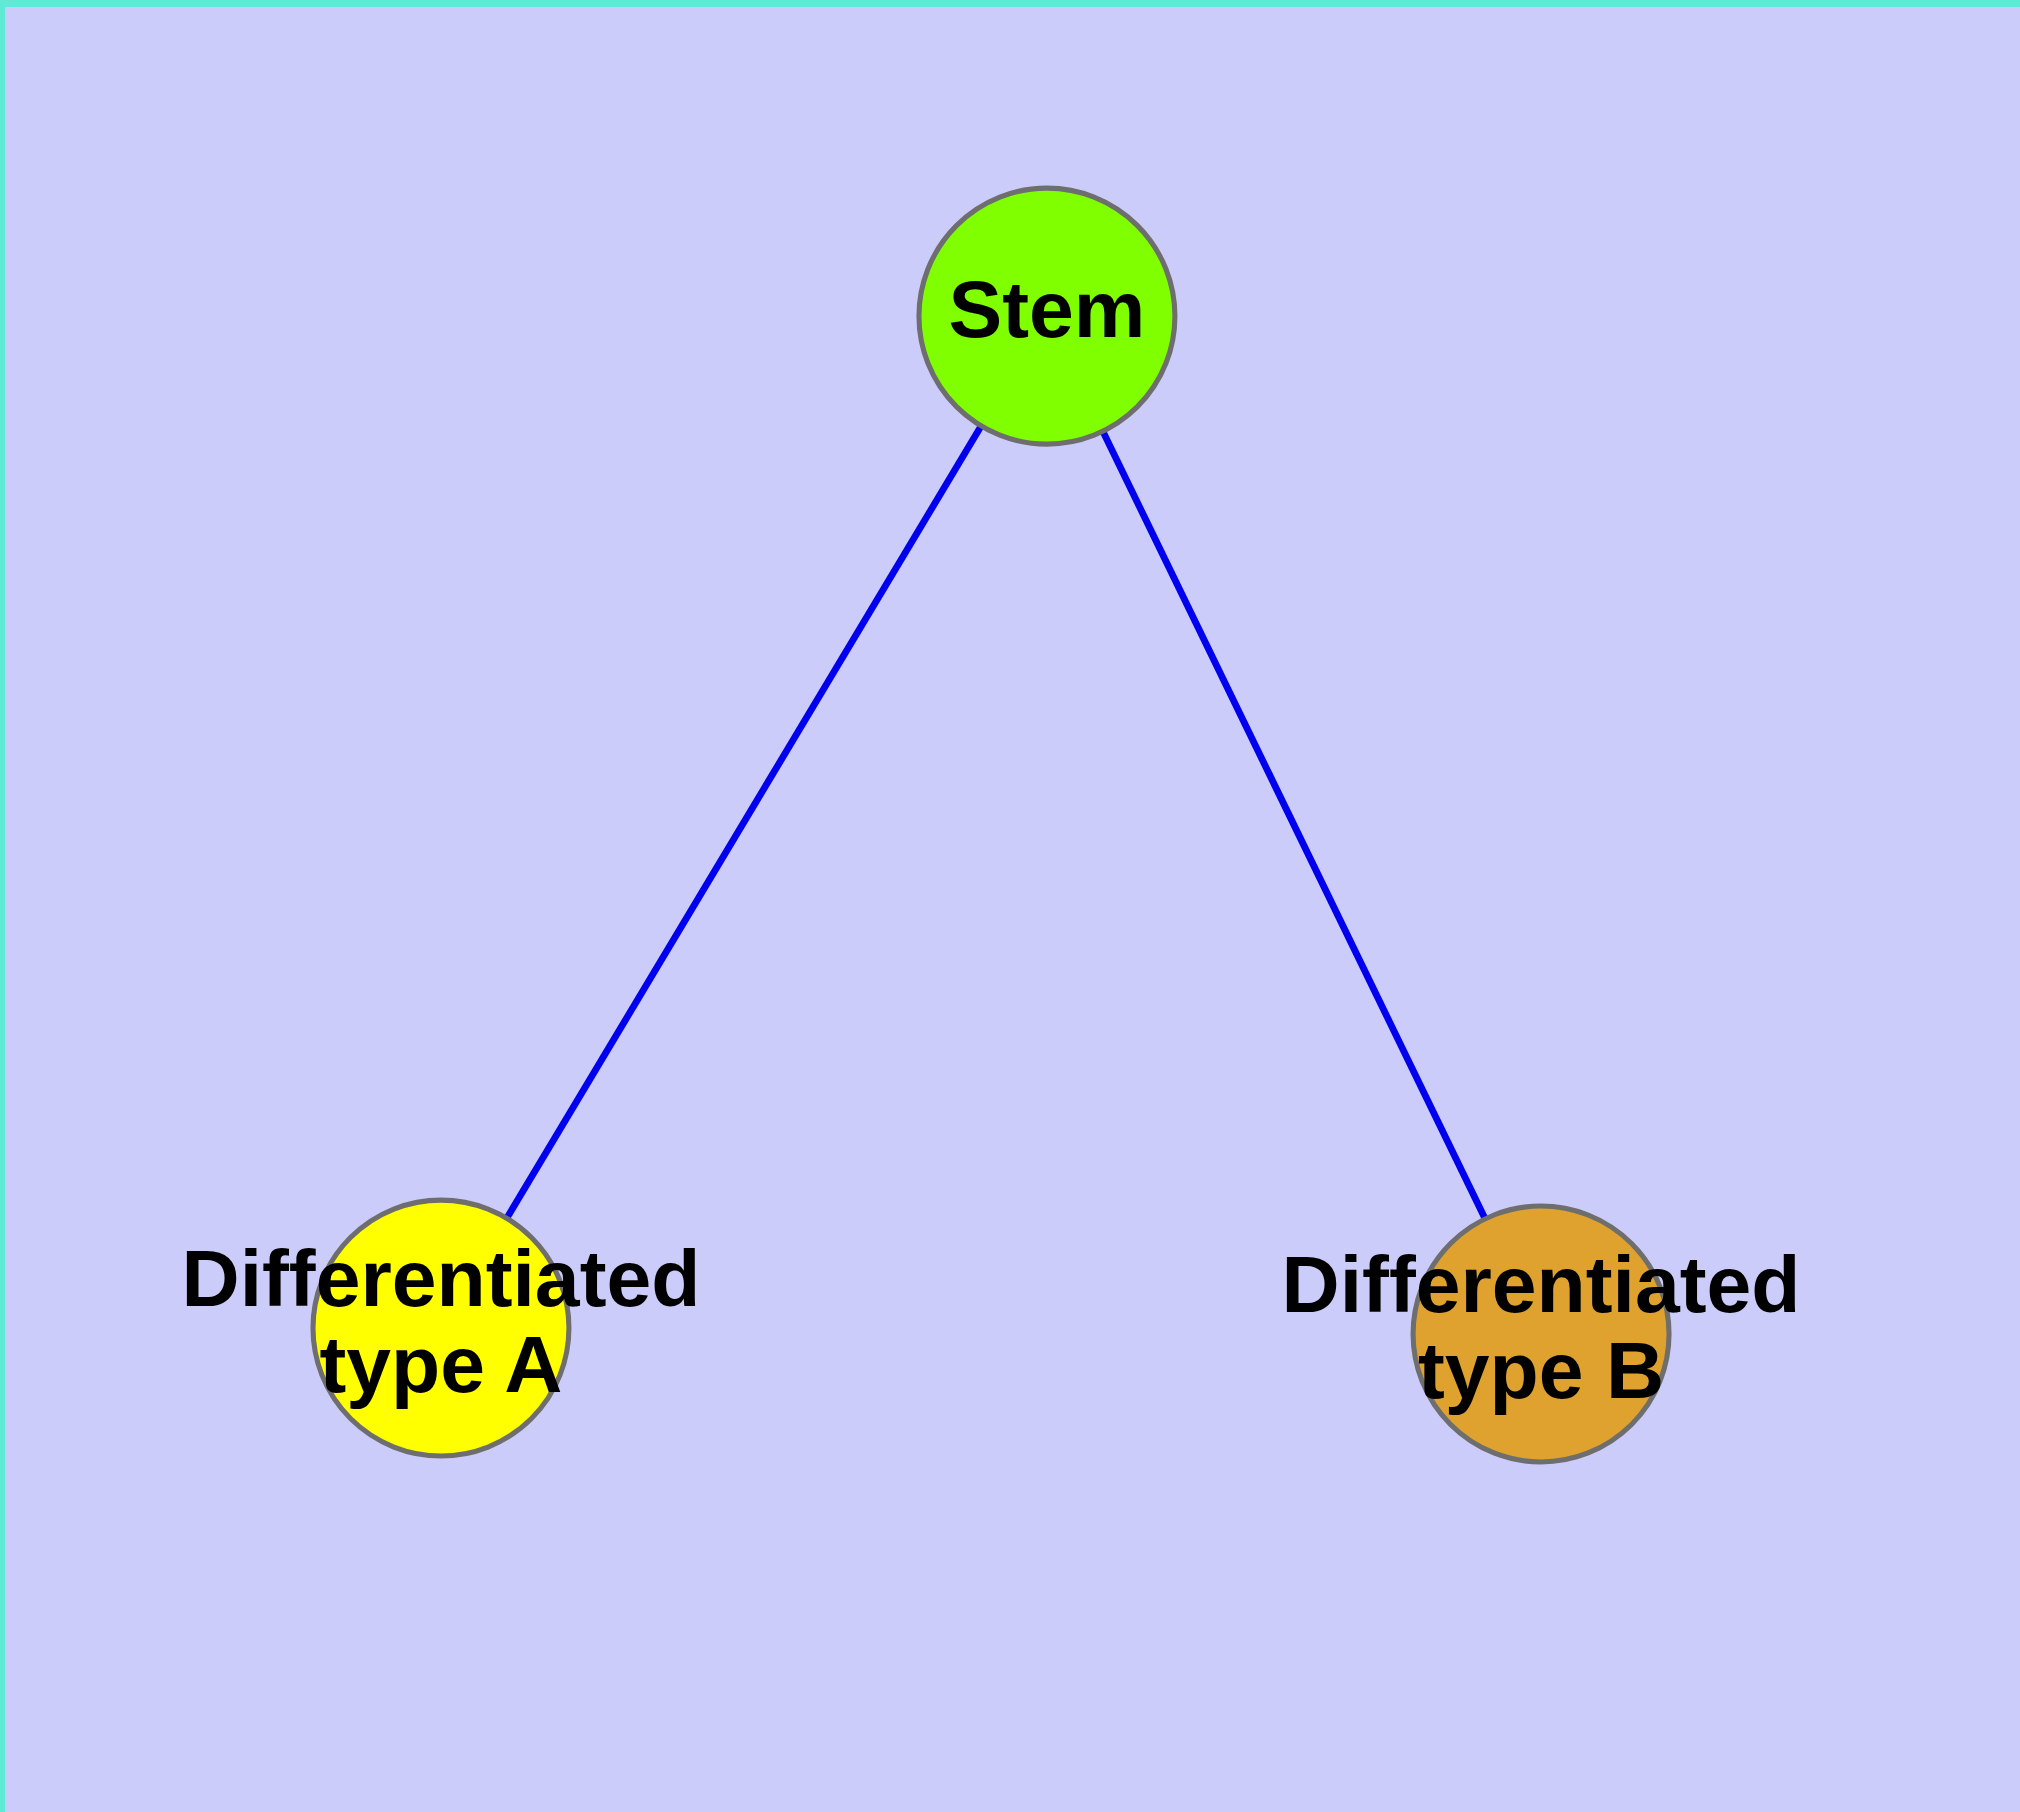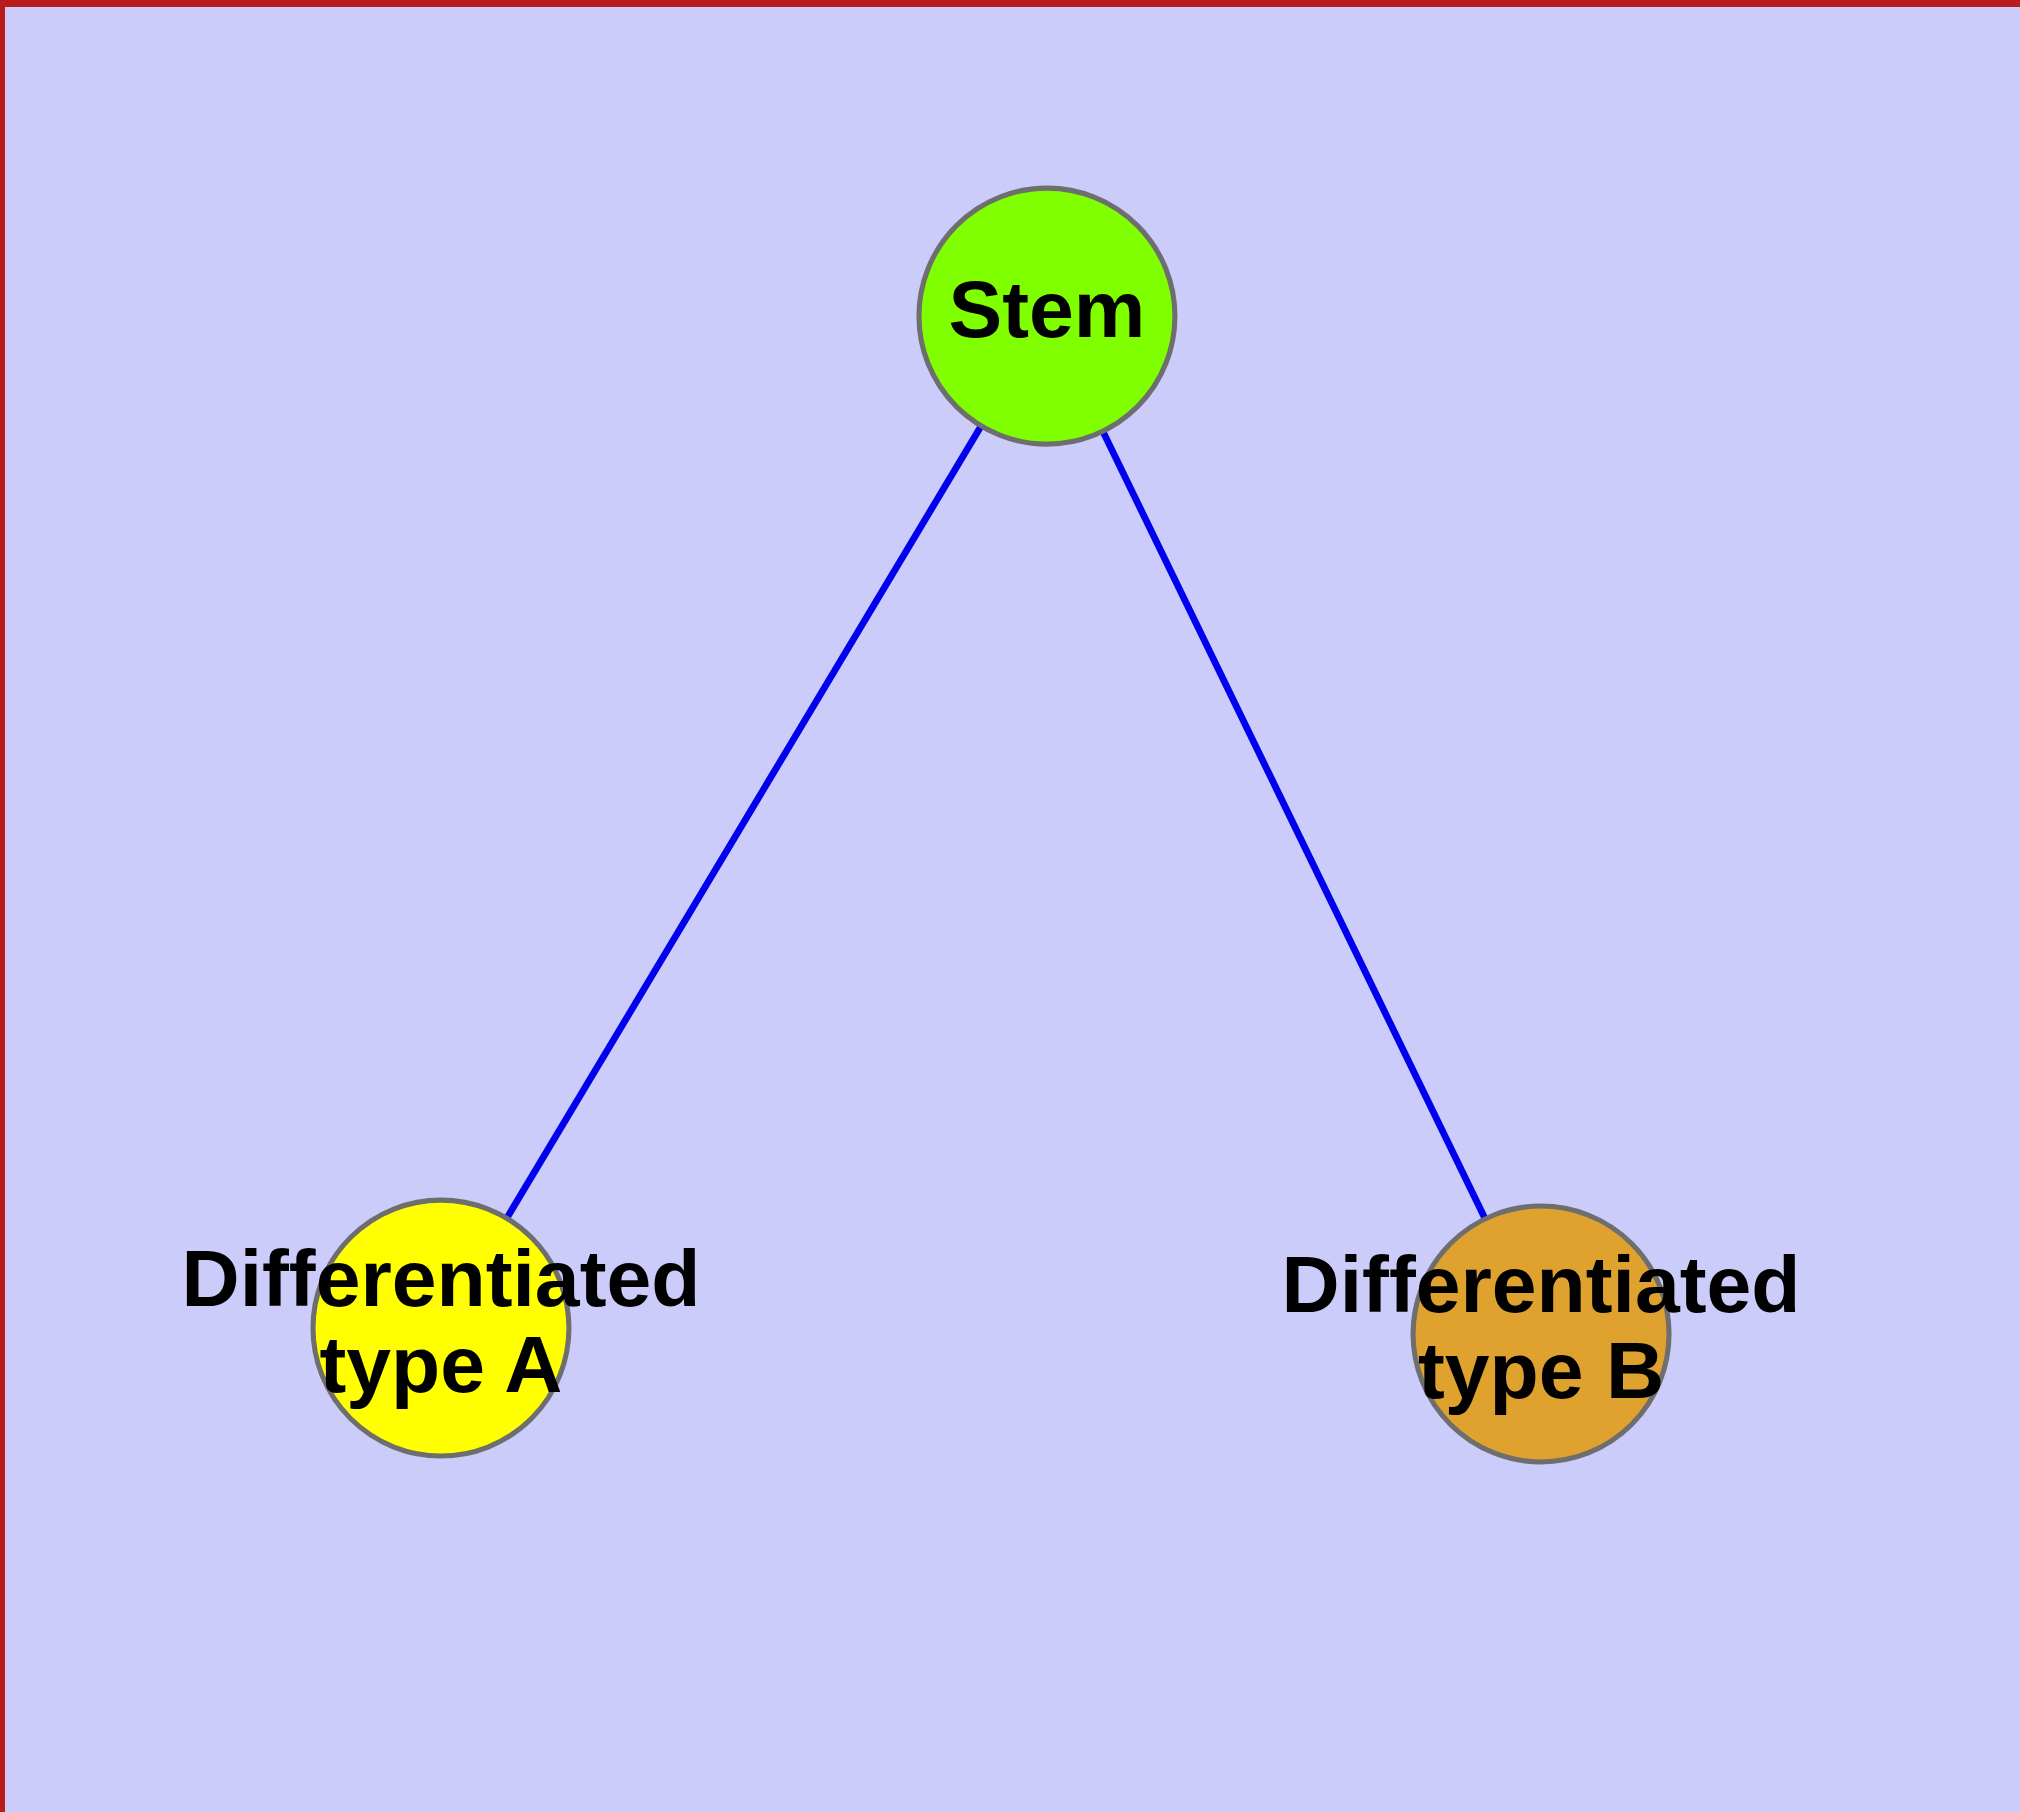--- a/index.html
+++ b/index.html
@@ -5,21 +5,21 @@
 <style>
   html, body {
     margin: 0;
     padding: 0;
     background: #ffffff;
   }
   #canvas {
     position: relative;
     width: 2021px;
     height: 1812px;
-    background: #b91c1c;
+    background: #5eead4;
     overflow: hidden;
     font-family: "Liberation Sans", "DejaVu Sans", sans-serif;
   }
   #plot-area {
     position: absolute;
     left: 5.1px;
     top: 6.8px;
     width: 2015px;
     height: 1805px;
     background: #ccccfa;

